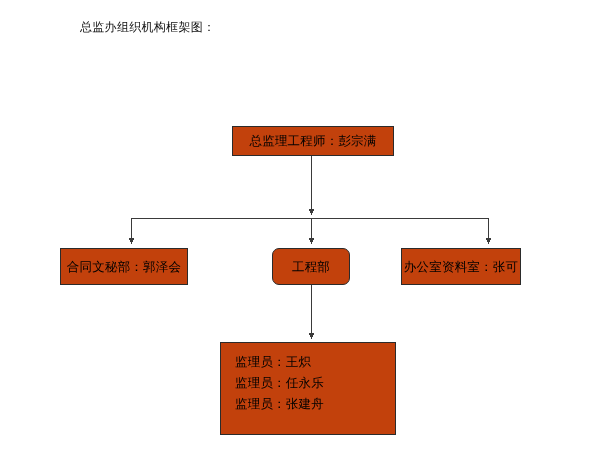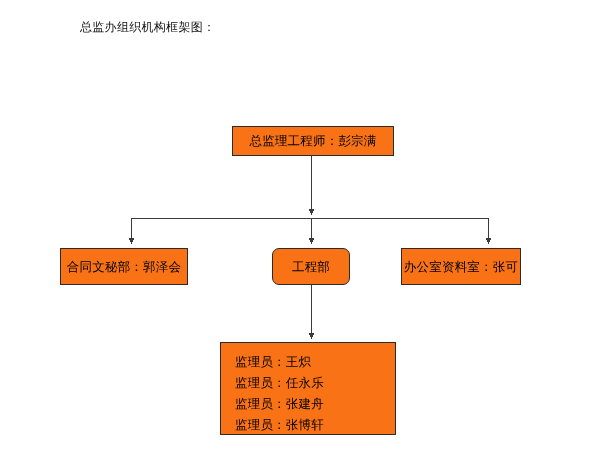--- a/index.html
+++ b/index.html
@@ -33,21 +33,21 @@
     line-height: 20px;
     letter-spacing: 0.3px;
     white-space: nowrap;
     color: #111111;
   }
 
   .node {
     position: absolute;
     box-sizing: border-box;
     border: 1px solid #2b2b2b;
-    background: #f97316;
+    background: #c2410c;
     display: flex;
     align-items: center;
     justify-content: center;
     font-size: 12.5px;
     line-height: 18px;
     letter-spacing: 0.2px;
     color: #000000;
     white-space: nowrap;
   }
 
@@ -138,14 +138,13 @@
 </div>
 
 <div class="node node-office">
   <span>办公室资料室：张可</span>
 </div>
 
 <div class="node node-supervisors">
   <div class="sup-line">监理员：王炽</div>
   <div class="sup-line">监理员：任永乐</div>
   <div class="sup-line">监理员：张建舟</div>
-  <div class="sup-line">监理员：张博轩</div>
 </div>
 
 </body></html>

